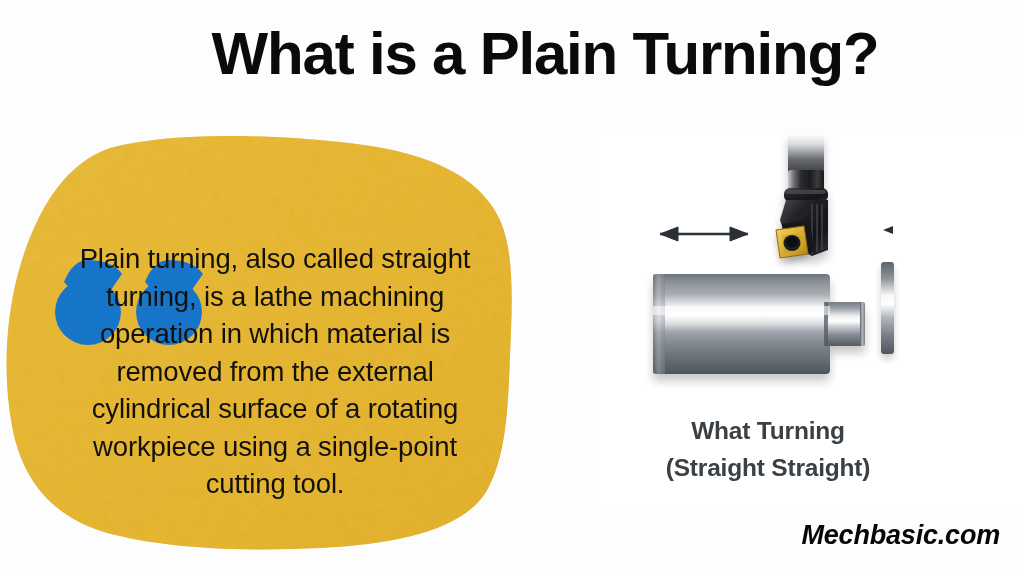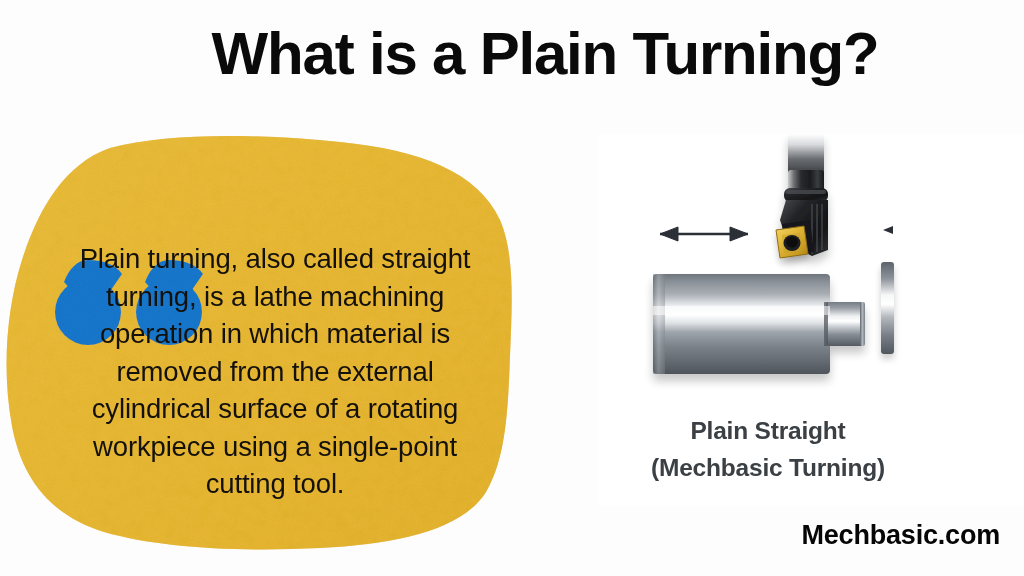--- a/index.html
+++ b/index.html
@@ -120,20 +120,21 @@
     left: 0;
     top: 518px;
     width: 1000px;
     text-align: right;
     font-family: "Liberation Sans", sans-serif;
     font-weight: bold;
     font-size: 27px;
     line-height: 34px;
     color: #060606;
     letter-spacing: -0.2px;
+    font-style: italic;
   }
 </style>
 </head>
 <body>
 
 <div id="slide">
 
   <div id="title">What is a Plain Turning?</div>
 
   <div id="quote-card">
@@ -372,19 +373,19 @@
         <rect x="283" y="128" width="13" height="92" rx="3" fill="url(#discGrad)"></rect>
       </g>
 
       <g fill="#2b2f36">
         <polygon points="285,96 295,92 295,100"></polygon>
       </g>
     </svg>
   </div>
 
   <div id="caption">
-    <span class="cap-line">Plain Straight</span>
-    <span class="cap-line">(Mechbasic Turning)</span>
+    <span class="cap-line">What Turning</span>
+    <span class="cap-line">(Straight Straight)</span>
   </div>
 
   <div id="watermark">Mechbasic.com</div>
 
 </div>
 
 </body></html>

